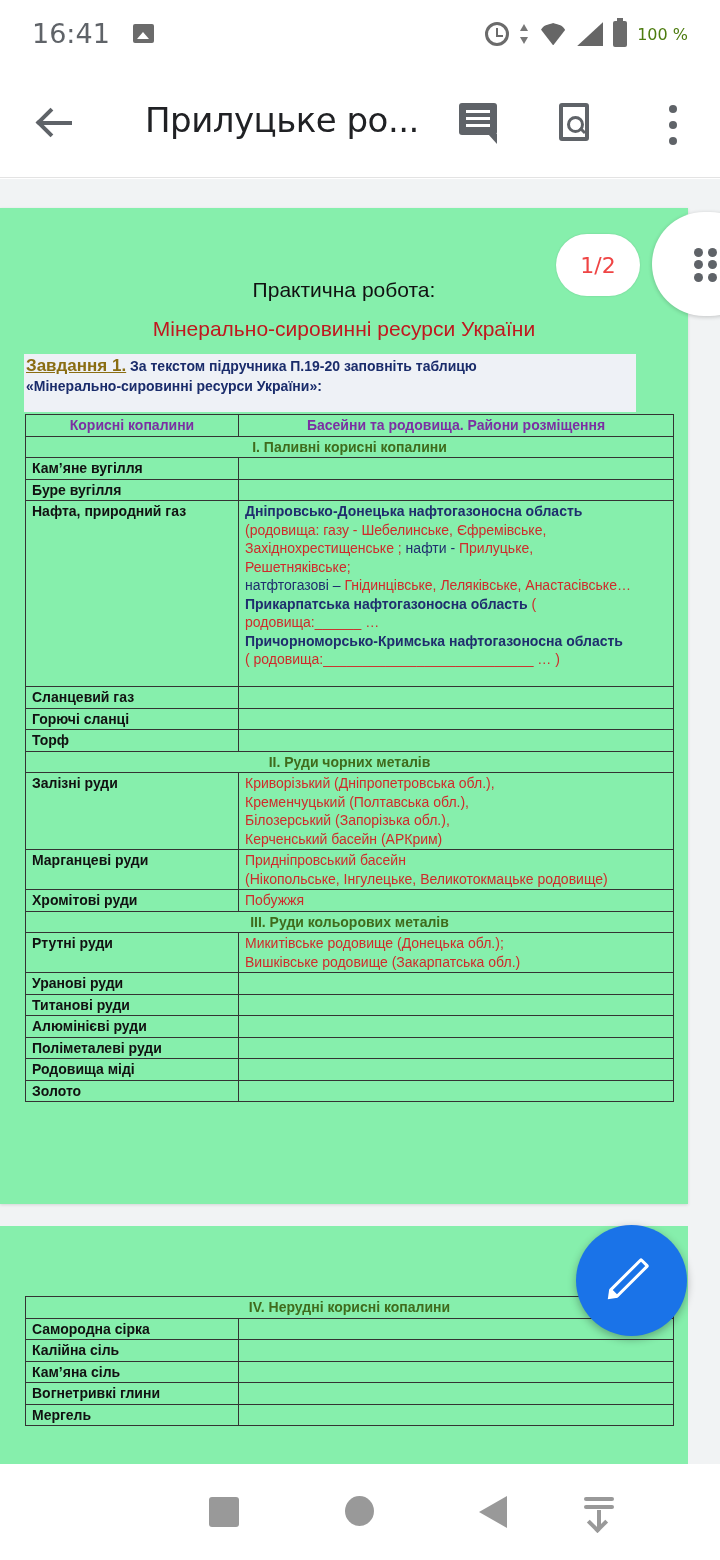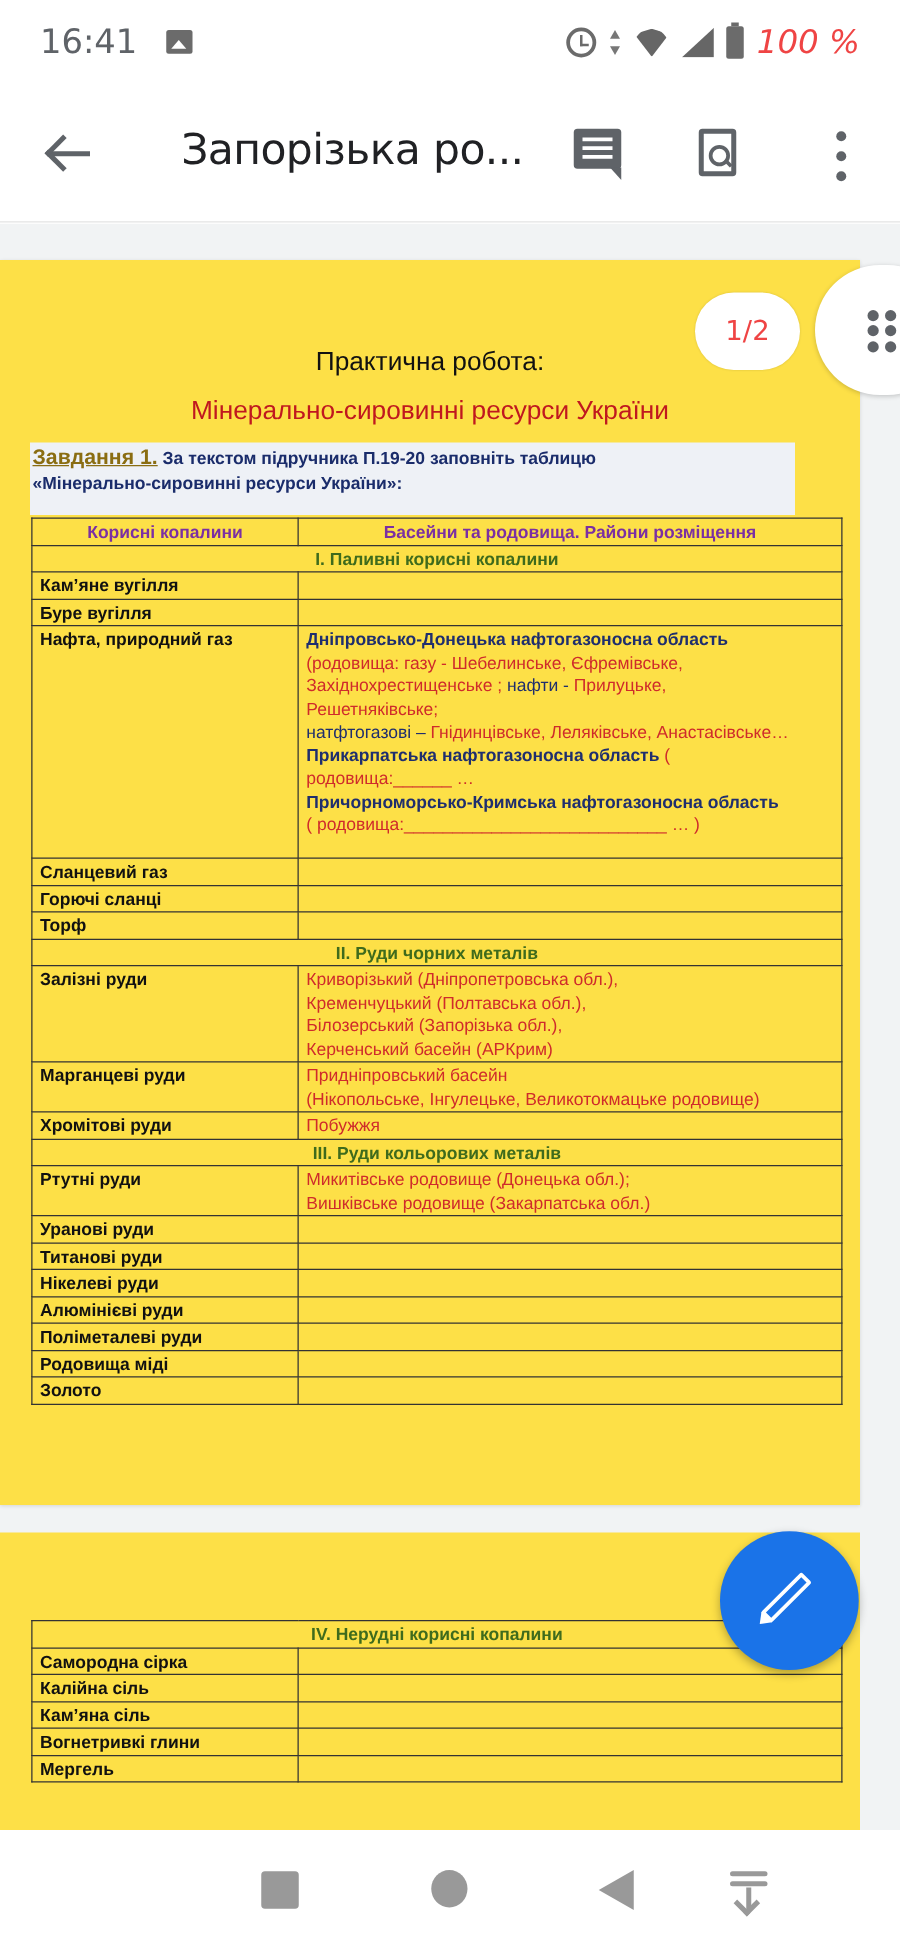--- a/index.html
+++ b/index.html
@@ -5,21 +5,21 @@
   * { box-sizing: border-box; margin: 0; padding: 0; }
   html, body { width: 720px; height: 1560px; overflow: hidden; background: #ffffff; }
   body { position: relative; font-family: "Liberation Sans", sans-serif; color: #222; }
 
   
   .status-bar { position: absolute; left: 0; top: 0; width: 720px; height: 68px; background: #fff; }
   .status-time { position: absolute; left: 32px; top: 18px; font-size: 27px; color: #5f6368; font-family: "DejaVu Sans", sans-serif; }
   .status-img-icon { position: absolute; left: 133px; top: 24px; width: 21px; height: 19px; background: #6b6b6b; border-radius: 2px; }
   .status-img-icon::after { content: ""; position: absolute; left: 4px; bottom: 4px; width: 0; height: 0; border-left: 6px solid transparent; border-right: 6px solid transparent; border-bottom: 7px solid #fff; }
   .status-right { position: absolute; right: 32px; top: 16px; height: 36px; display: flex; align-items: center; gap: 10px; color: #666; }
-  .status-batt-text { font-size: 26px; color: #ef4444; font-family: "DejaVu Sans", sans-serif; font-style: italic; }
+  .status-batt-text { font-size: 16px; color: #4d7c0f; font-family: "DejaVu Sans", sans-serif; }
   .ic-alarm { width: 24px; height: 24px; border: 3px solid #6b6b6b; border-radius: 50%; position: relative; }
   .ic-alarm::after { content: ""; position: absolute; left: 8px; top: 3px; width: 5px; height: 7px; border-left: 2px solid #6b6b6b; border-bottom: 2px solid #6b6b6b; }
   .ic-data { width: 10px; height: 24px; position: relative; }
   .ic-data::before { content: ""; position: absolute; top: 2px; left: 1px; border-left: 4px solid transparent; border-right: 4px solid transparent; border-bottom: 7px solid #777; }
   .ic-data::after { content: ""; position: absolute; bottom: 2px; left: 1px; border-left: 4px solid transparent; border-right: 4px solid transparent; border-top: 7px solid #777; }
   .ic-wifi { width: 28px; height: 22px; position: relative; overflow: hidden; }
   .ic-wifi::before { content: ""; position: absolute; left: 0; top: 0; width: 28px; height: 28px; background: #666; border-radius: 50% 50% 0 0; clip-path: polygon(0 15%, 50% 80%, 100% 15%, 50% 0); }
   .ic-signal { width: 26px; height: 24px; position: relative; }
   .ic-signal::before { content: ""; position: absolute; inset: 0; background: #666; clip-path: polygon(100% 0, 100% 100%, 0 100%); }
   .ic-batt { width: 14px; height: 26px; background: #6b6b6b; border-radius: 2px; position: relative; }
@@ -37,21 +37,21 @@
   .ic-comment i { position: absolute; left: 7px; height: 3px; width: 24px; background: #fff; }
   .find-btn { position: absolute; left: 555px; top: 33px; width: 46px; height: 50px; }
   .ic-find { position: absolute; left: 4px; top: 2px; width: 30px; height: 38px; border: 4px solid #5f6368; border-radius: 3px; }
   .ic-find::before { content: ""; position: absolute; left: 4px; top: 9px; width: 11px; height: 11px; border: 3px solid #5f6368; border-radius: 50%; }
   .ic-find::after { content: ""; position: absolute; left: 16px; top: 22px; width: 7px; height: 3px; background: #5f6368; transform: rotate(45deg); }
   .more-btn { position: absolute; left: 658px; top: 35px; width: 30px; height: 44px; display: flex; flex-direction: column; align-items: center; justify-content: space-between; padding: 2px 0; }
   .more-btn i { width: 8px; height: 8px; border-radius: 50%; background: #5f6368; display: block; }
 
   
   .viewer { position: absolute; left: 0; top: 179px; width: 720px; height: 1285px; background: #f1f3f4; overflow: hidden; }
-  .page { position: absolute; left: 0; width: 688px; background: #fde047; }
+  .page { position: absolute; left: 0; width: 688px; background: #86efac; }
   .page-1 { top: 29px; height: 996px; box-shadow: 0 1px 3px rgba(0,0,0,0.12); }
   .page-2 { top: 1047px; height: 300px; }
 
   .doc-title { position: absolute; left: 0; width: 688px; top: 70px; text-align: center; font-size: 21px; color: #111; }
   .doc-subtitle { position: absolute; left: 0; width: 688px; top: 109px; text-align: center; font-size: 21px; color: #c0181f; }
   .task-box { position: absolute; left: 24px; top: 146px; width: 612px; height: 58px; background: #eef1f6; padding: 2px 2px; }
   .task-label { font-size: 17px; font-weight: bold; color: #8a6d12; text-decoration: underline; }
   .task-text { font-size: 14px; font-weight: bold; color: #1a2c6b; line-height: 20px; }
 
   table.doc-table { position: absolute; left: 25px; width: 649px; border-collapse: collapse; font-size: 14px; }
@@ -100,21 +100,21 @@
     <span class="ic-signal"></span>
     <span class="ic-batt"></span>
     <span class="status-batt-text">100 %</span>
   </div>
 </div>
 
 <div class="app-bar">
   <div class="back-btn">
     <span class="back-arrow"></span>
   </div>
-  <span class="app-title">Запорізька ро...</span>
+  <span class="app-title">Прилуцьке ро...</span>
   <div class="comment-btn">
     <span class="ic-comment">
       <i style="top:7px"></i>
         <i style="top:14px"></i>
         <i style="top:21px"></i>
     </span>
   </div>
   <div class="find-btn">
     <span class="ic-find"></span>
   </div>
@@ -215,24 +215,20 @@
       </tr>
       <tr>
             <td class="name">Уранові руди</td>
             <td></td>
           </tr>
       <tr>
             <td class="name">Титанові руди</td>
             <td></td>
           </tr>
       <tr>
-            <td class="name">Нікелеві руди</td>
-            <td></td>
-          </tr>
-      <tr>
             <td class="name">Алюмінієві руди</td>
             <td></td>
           </tr>
       <tr>
             <td class="name">Поліметалеві руди</td>
             <td></td>
           </tr>
       <tr>
             <td class="name">Родовища міді</td>
             <td></td>

